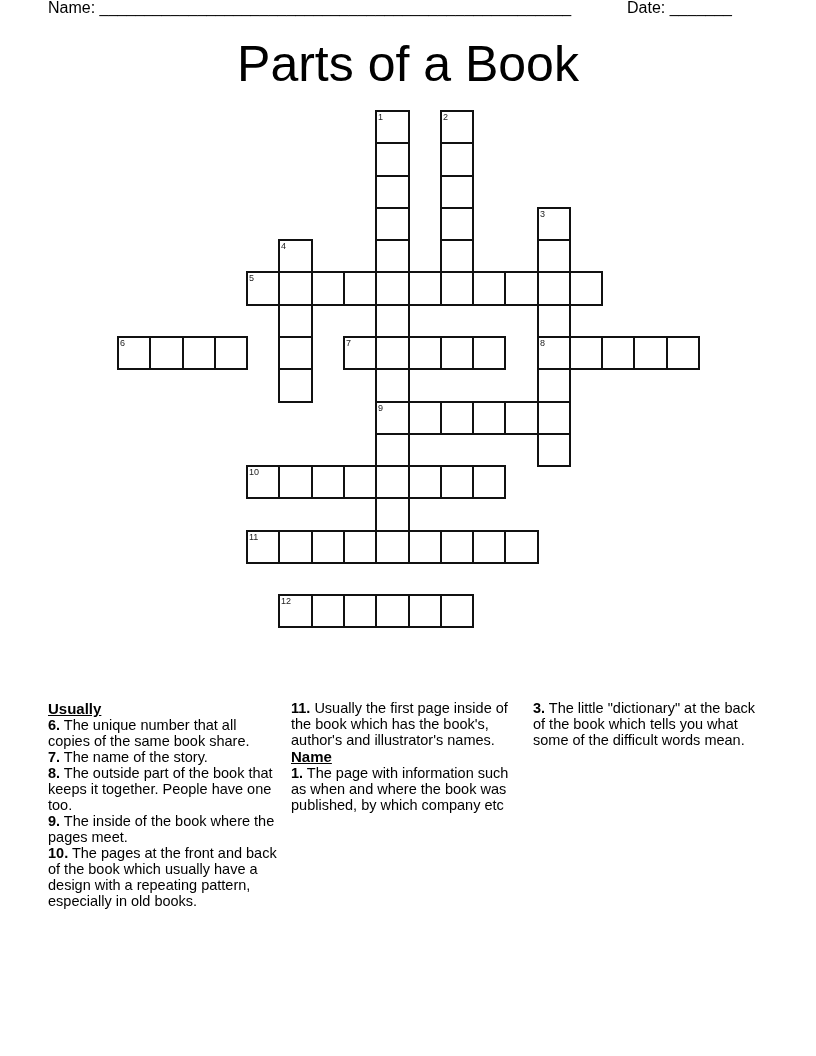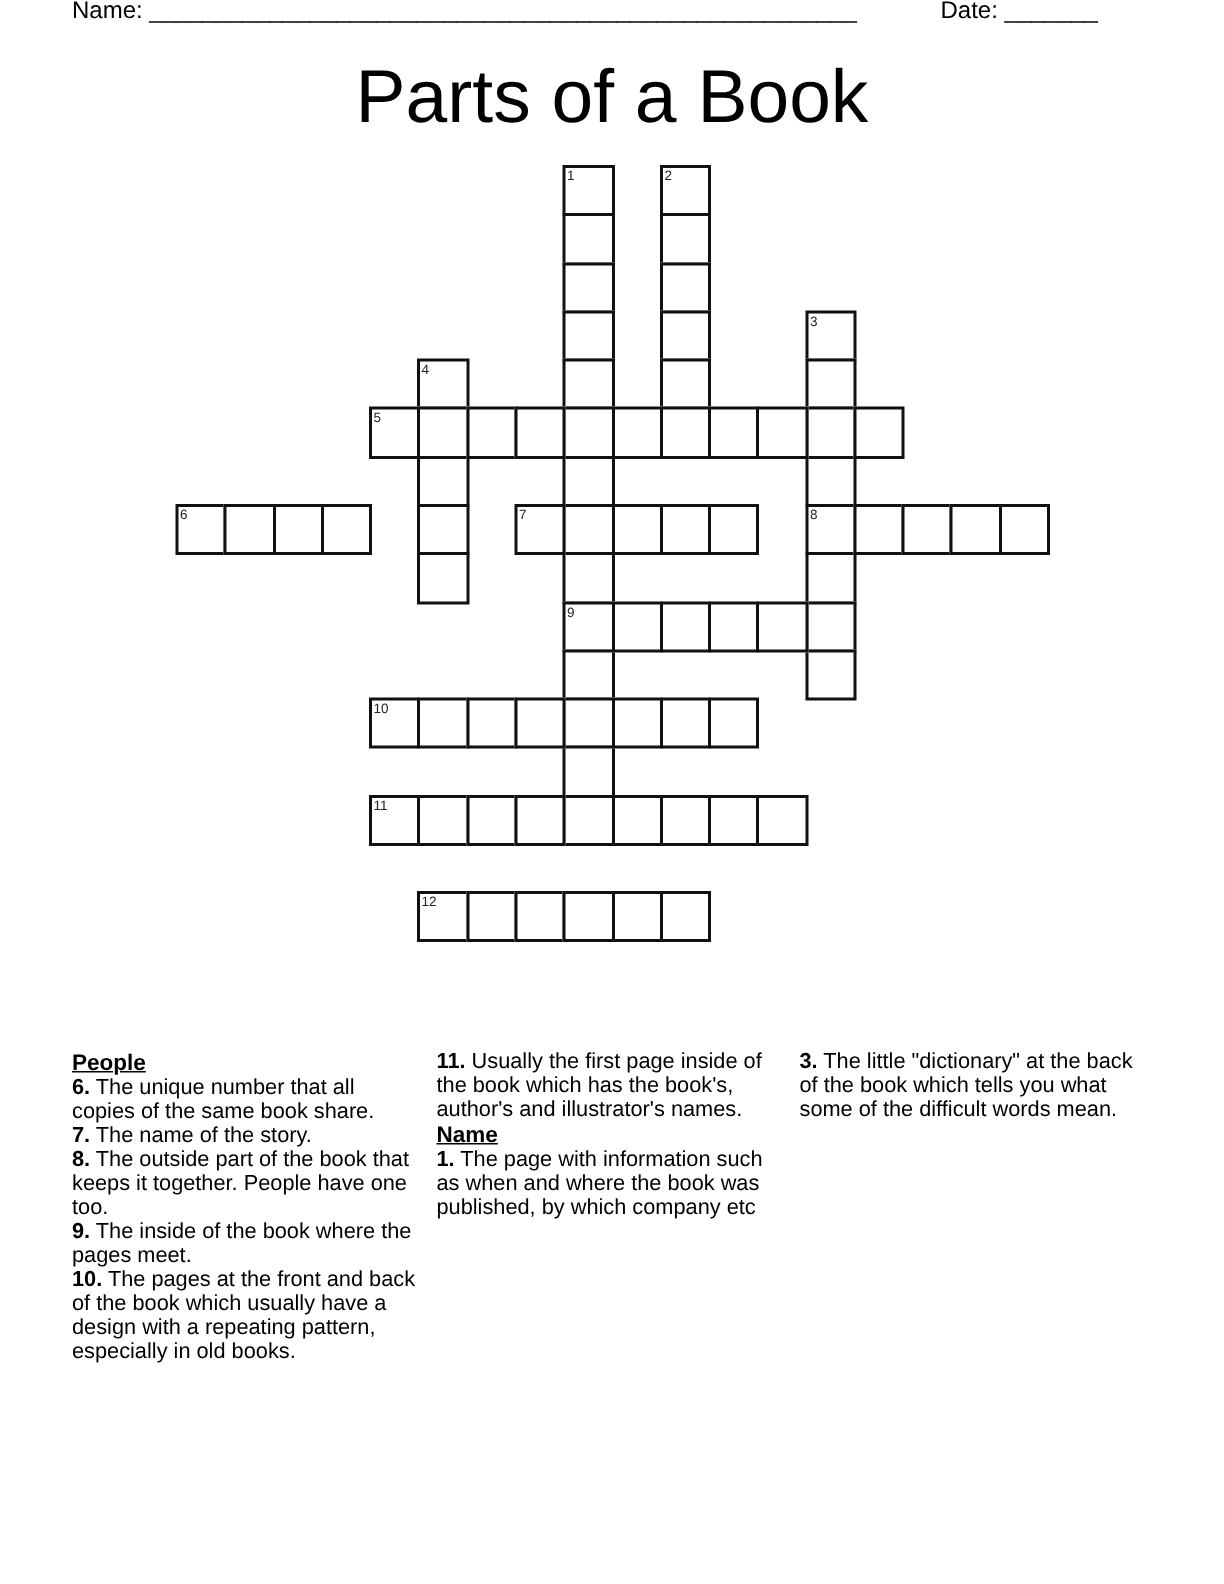--- a/index.html
+++ b/index.html
@@ -190,21 +190,21 @@
       <span class="cell-num">12</span>
     </div>
     <div class="cell" style="left: 311px; top: 594px; width: 34px; height: 34px;"></div>
     <div class="cell" style="left: 343px; top: 594px; width: 34px; height: 34px;"></div>
     <div class="cell" style="left: 375px; top: 594px; width: 35px; height: 34px;"></div>
     <div class="cell" style="left: 408px; top: 594px; width: 34px; height: 34px;"></div>
     <div class="cell" style="left: 440px; top: 594px; width: 34px; height: 34px;"></div>
   </div>
 
 <div class="clues clue-col-1">
-  <div class="clue-heading">People</div>
+  <div class="clue-heading">Usually</div>
   <p class="clue"><span class="clue-num">6.</span><span> The unique number that all copies of the same book share.</span></p>
   <p class="clue"><span class="clue-num">7.</span><span> The name of the story.</span></p>
   <p class="clue"><span class="clue-num">8.</span><span> The outside part of the book that keeps it together. People have one too.</span></p>
   <p class="clue"><span class="clue-num">9.</span><span> The inside of the book where the pages meet.</span></p>
   <p class="clue"><span class="clue-num">10.</span><span> The pages at the front and back of the book which usually have a design with a repeating pattern, especially in old books.</span></p>
 </div>
 
 <div class="clues clue-col-2">
   <p class="clue"><span class="clue-num">11.</span><span> Usually the first page inside of the book which has the book's, author's and illustrator's names.</span></p>
   <div class="clue-heading">Name</div>

